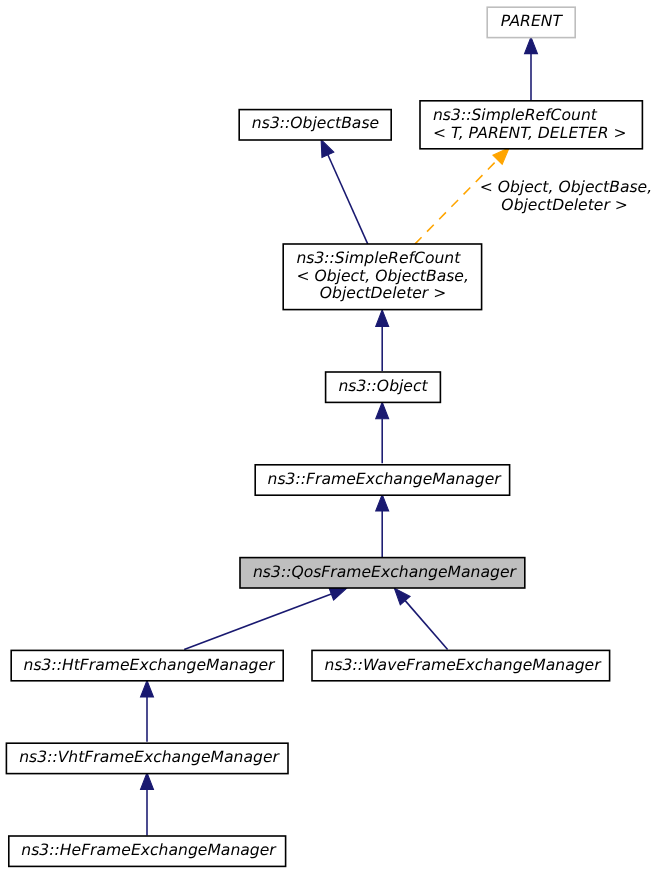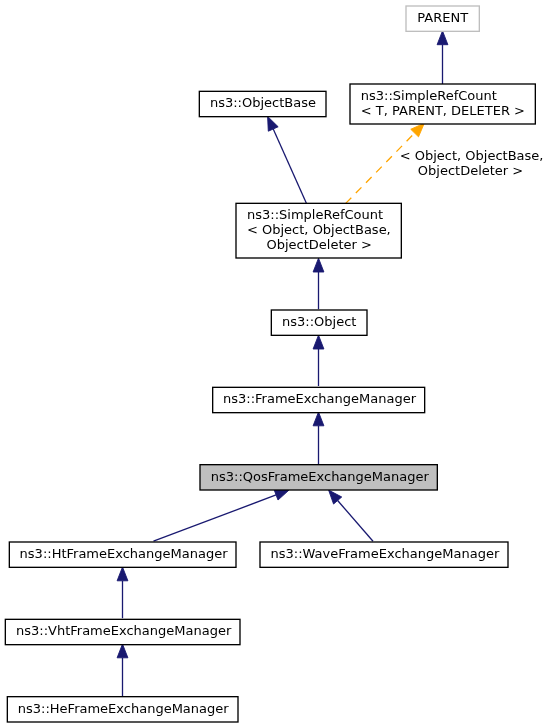--- a/index.html
+++ b/index.html
@@ -1,18 +1,18 @@
 <!DOCTYPE html>
 <html><head>
 <meta charset="utf-8">
 <style>
   html,body{margin:0;padding:0;background:#ffffff;}
   body{width:548px;height:728px;overflow:hidden;
        font-family:"DejaVu Sans",sans-serif;}
-  #diagram{position:relative;width:468px;height:728px;background:#ffffff;filter:opacity(1);}
+  #diagram{position:relative;width:468px;height:728px;background:#ffffff;filter:opacity(1);font-style:italic;}
   svg{display:block;}
   text{-webkit-font-smoothing:antialiased;}
   text{font-family:"DejaVu Sans",sans-serif;font-size:13px;fill:#000000;
        text-anchor:start;white-space:pre;}
 </style>
 </head>
 <body>
 
 <div id="diagram">
   <svg id="graph" width="548" height="728" viewBox="0 0 548 728">

